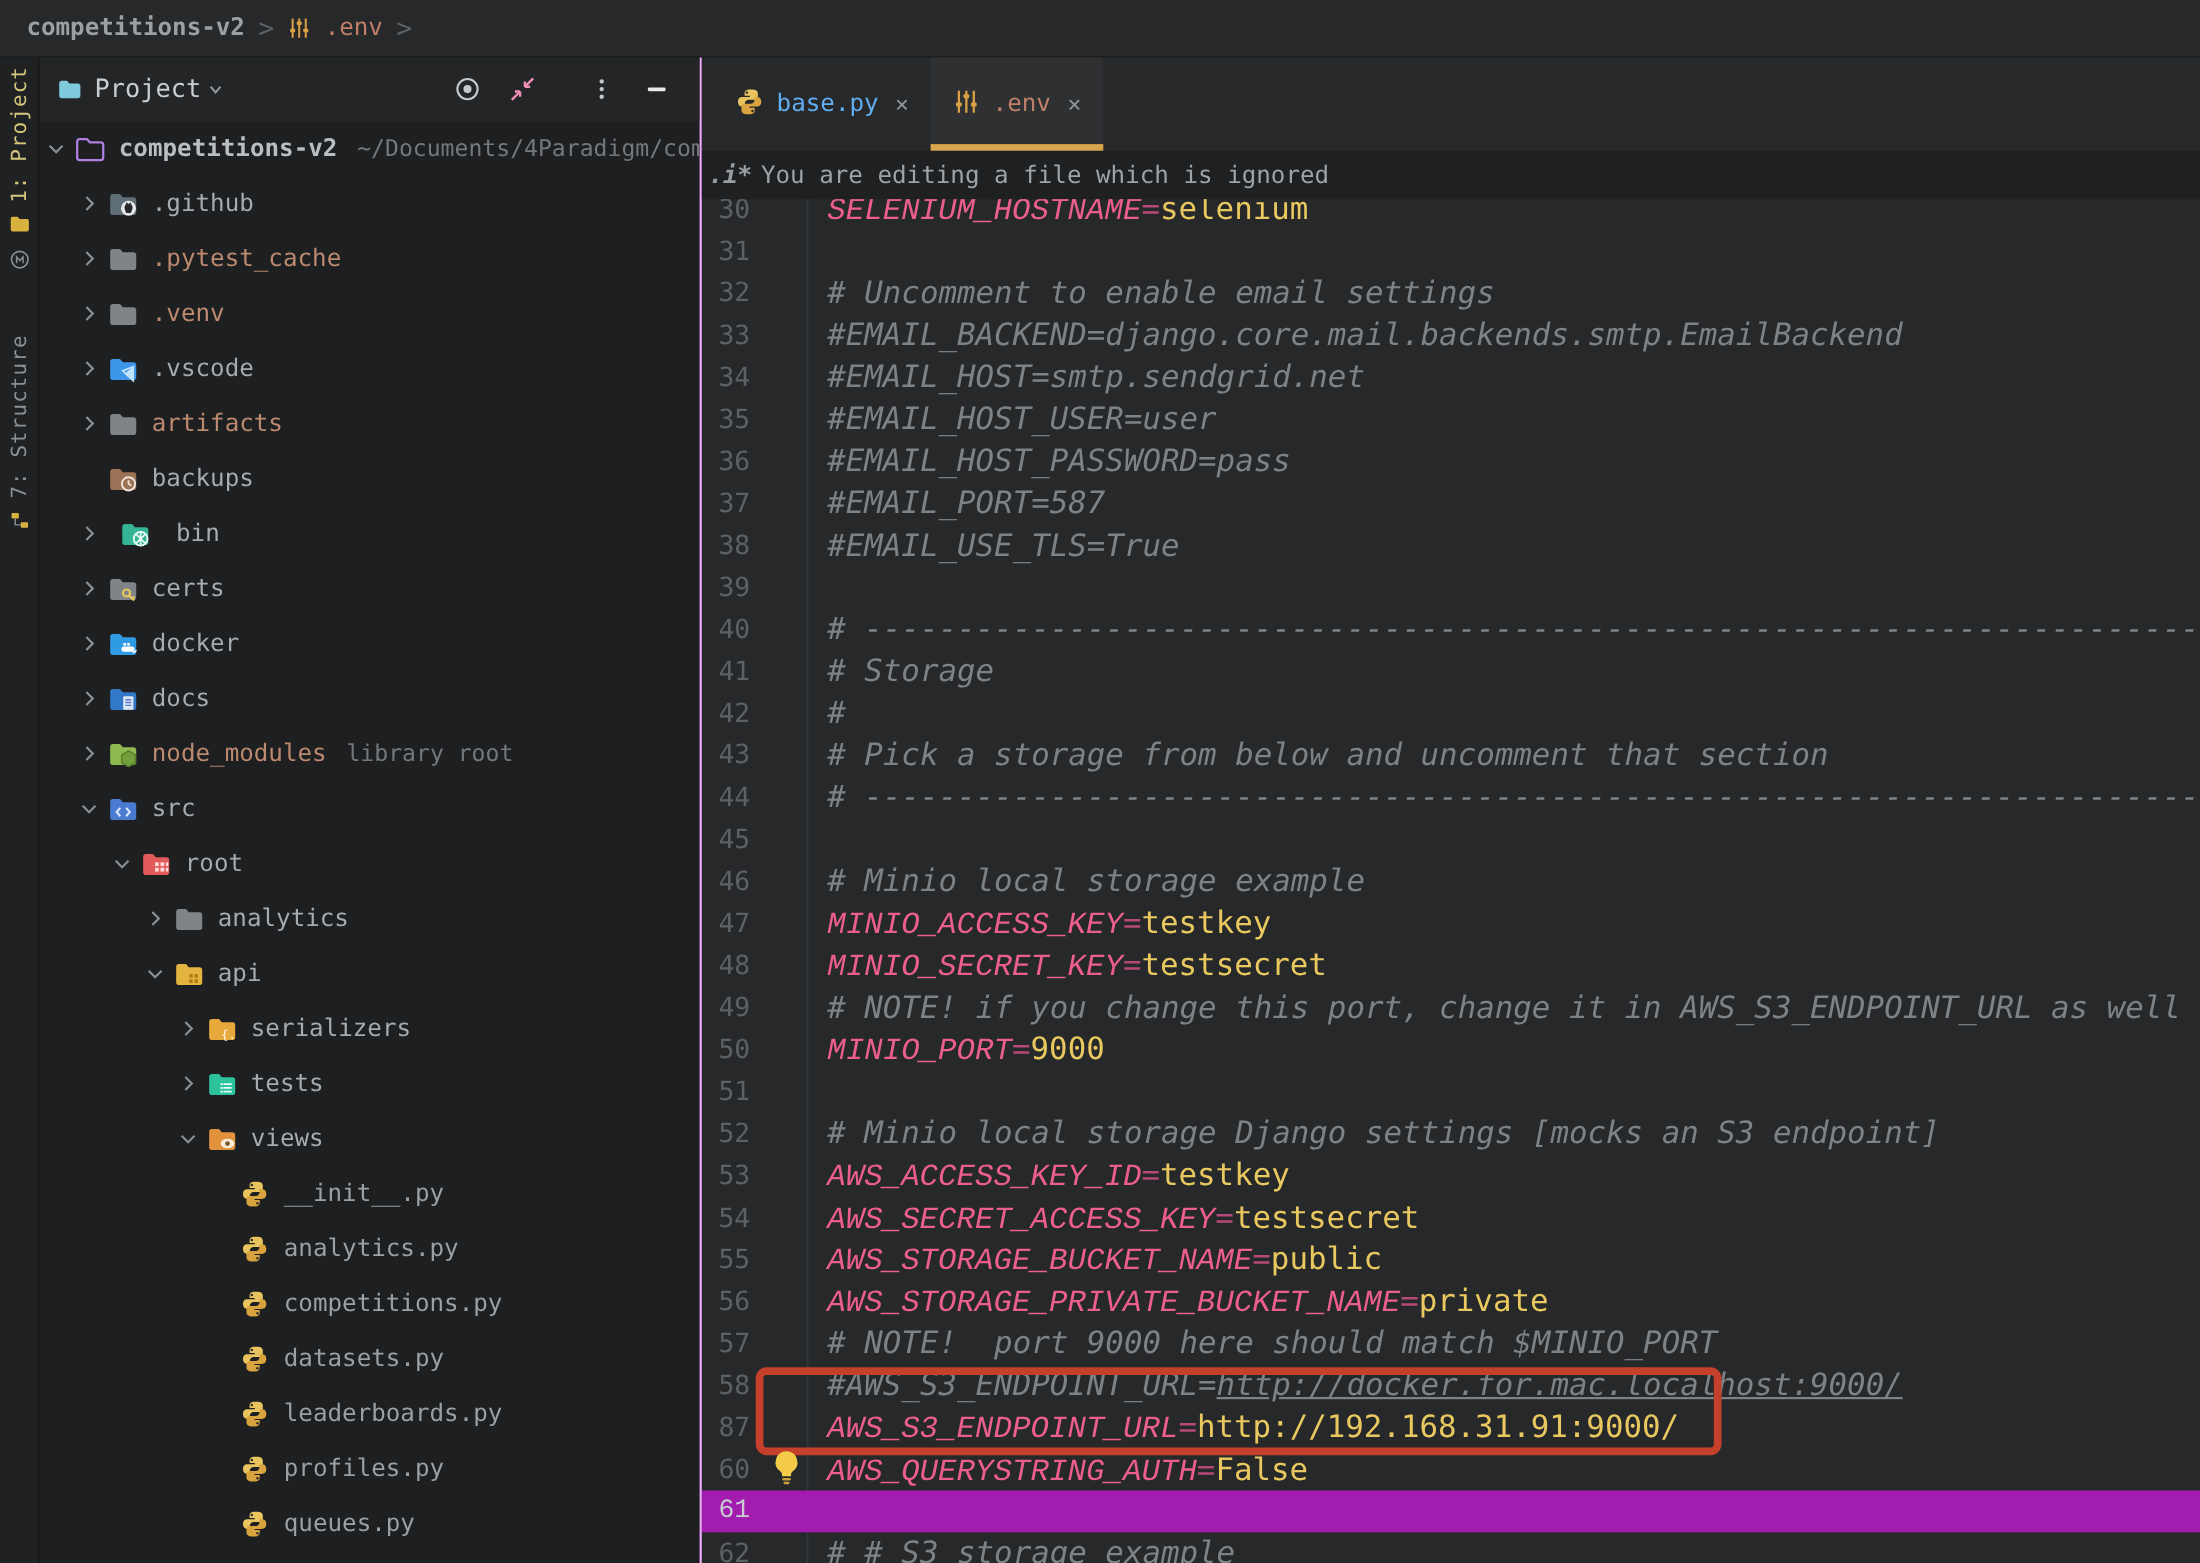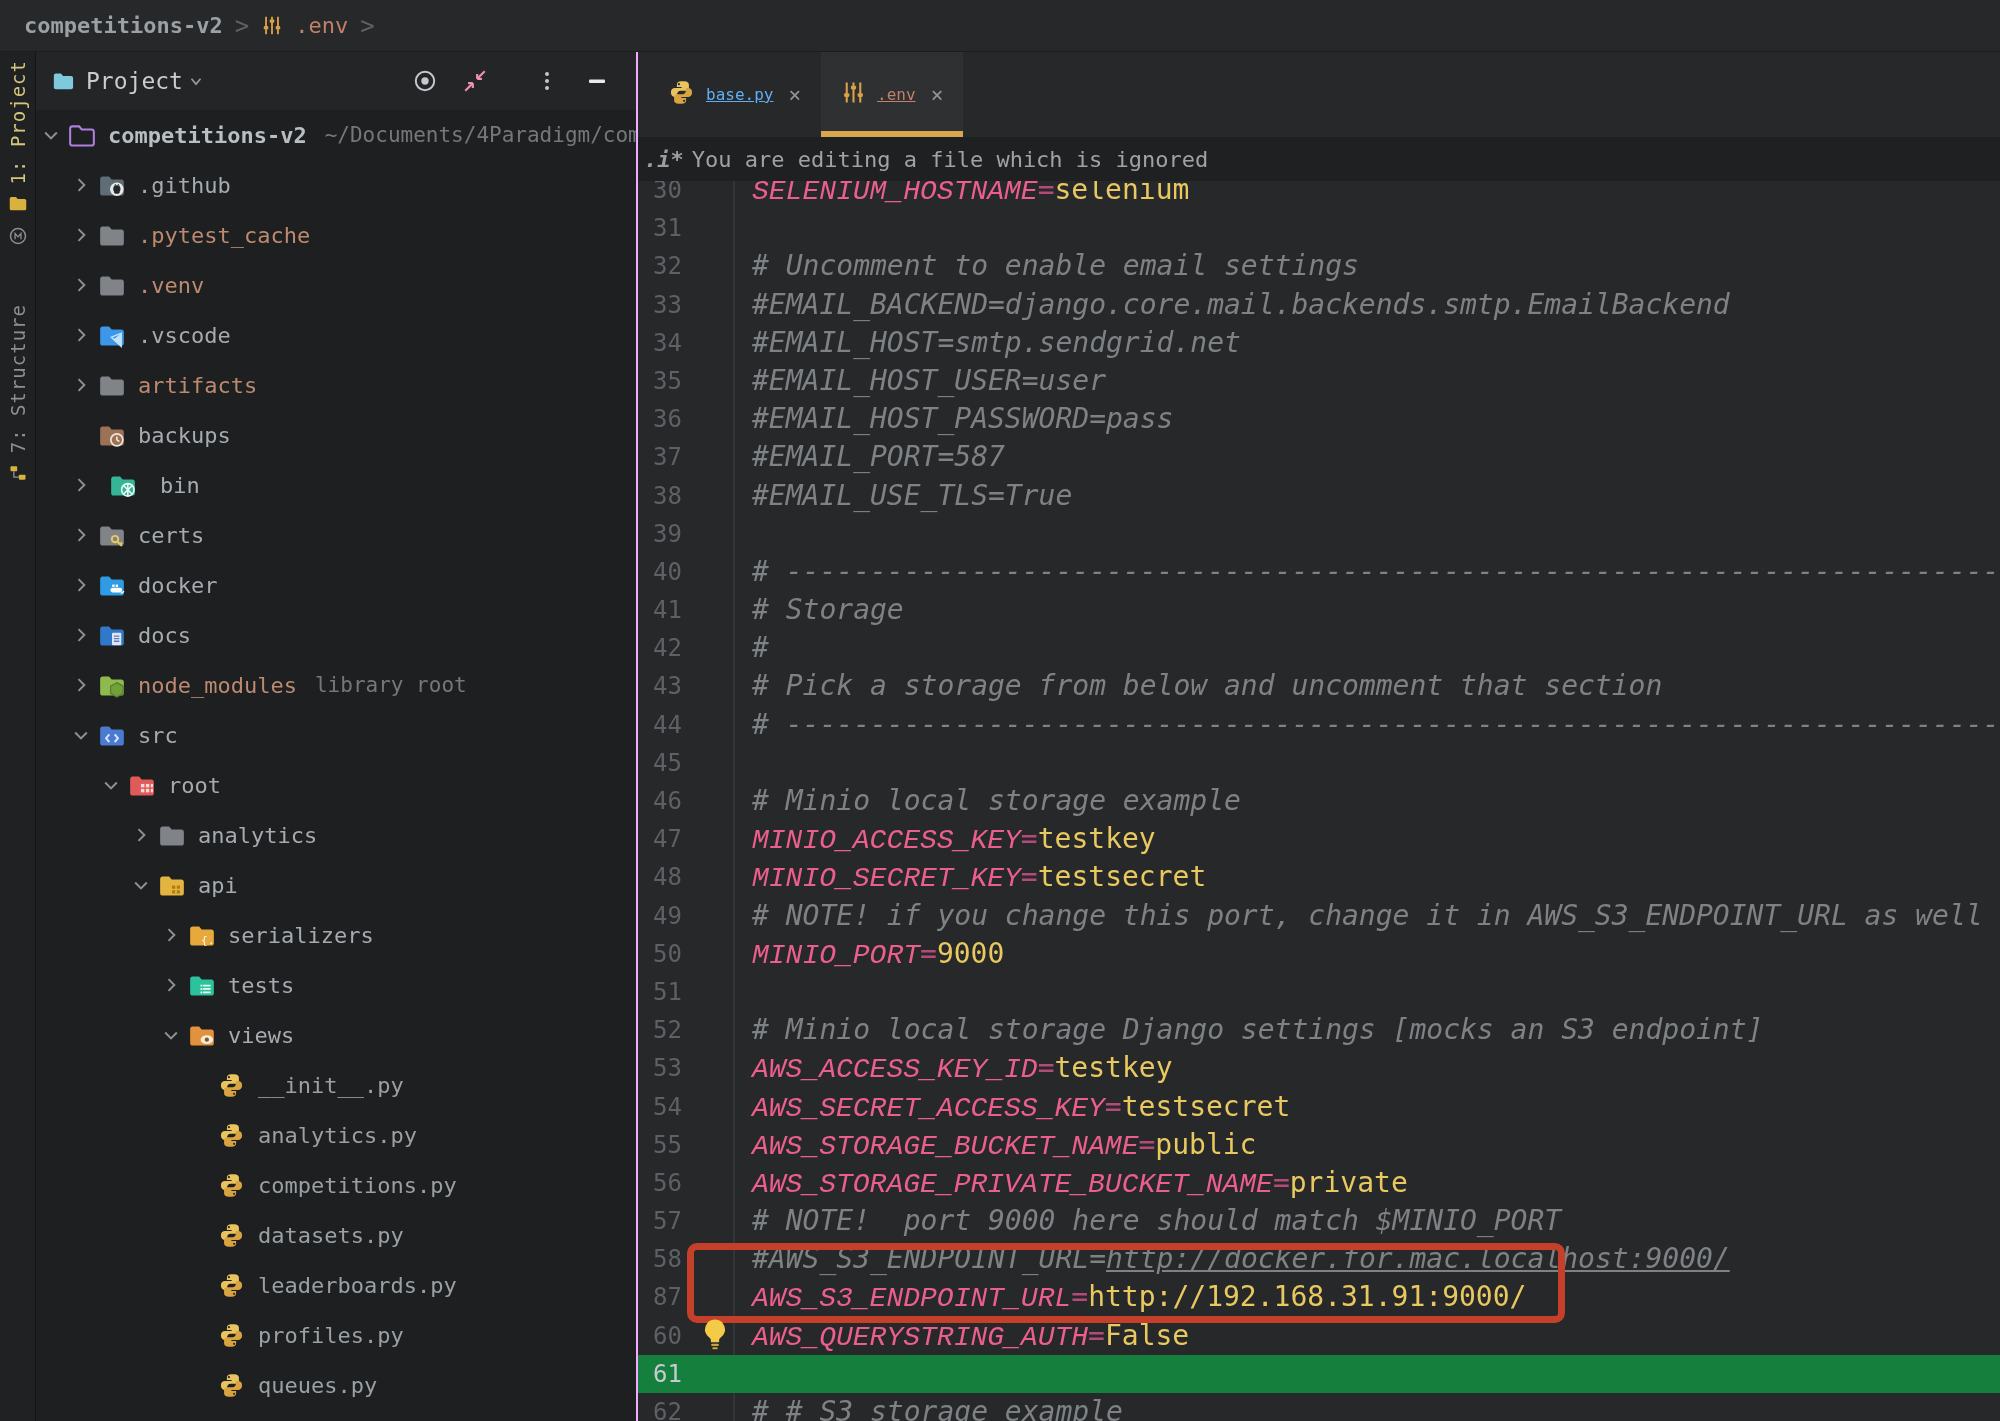--- a/index.html
+++ b/index.html
@@ -42,33 +42,33 @@
   .tn-root { font-weight:bold; color:#b9bec3; }
   .tn-normal { color:#a6abb0; }
   .tn-ignored { color:#bd8a70; }
   .tn-file { color:#9aa0a4; }
   .tree-suffix { margin-left:18px; color:#75787b; font-size:21px; white-space:nowrap; }
 
   
   #tab-bar { left:638px; top:52px; width:1362px; height:85px; background:#26282a;
              display:flex; align-items:stretch; padding-left:10px; z-index:9; }
   .tab { position:relative; display:flex; align-items:center; gap:11px; padding:0 20px; cursor:default; }
-  .tab .tab-label { font-size:16px;text-decoration:underline; }
+  .tab .tab-label { font-size:22px; }
   .tab .tab-close { font-size:21px; color:#90959a; margin-left:4px; }
   .tab.active { background:#2e3032; }
   .tab.active::after { content:""; position:absolute; left:0; right:0; bottom:0; height:6px; background:#d8a64c; }
 
   #ignored-banner { left:638px; top:137px; width:1362px; height:44px; background:#1e2022;
                     display:flex; align-items:center; padding-left:6px; gap:8px; z-index:8; }
   .banner-ico { font-style:italic; font-weight:bold; font-size:22px; color:#9a9ea2; }
   #banner-text { font-size:22px; color:#9ea3a7; }
 
   #code { left:638px; top:171px; width:1362px; height:1250px; overflow:hidden; z-index:2; }
   .code-line { position:relative; height:38.2px; line-height:38.2px; display:flex; white-space:pre; }
-  .code-line.current { background:#15803d; }
+  .code-line.current { background:#a21caf;font-family:Liberation Mono, monospace; }
   .ln { width:44px; flex:none; text-align:right; font-size:24px; color:#5d6165; }
   .code-line.current .ln { color:#c8ccd0; }
   .ct { margin-left:70px; font-size:28px; }
   .seg-k { color:#ec5f8d; font-style:italic;font-family:Liberation Mono, monospace; }
   .seg-e { color:#b54a78; }
   .seg-v { color:#e9c95f; }
   .seg-c { color:#7e8285; font-style:italic; }
   .seg-l { color:#7e8285; font-style:italic; text-decoration:underline; }
 
   #indent-guide { left:733px; top:181px; width:2px; height:1240px; background:#313438; z-index:1; }

